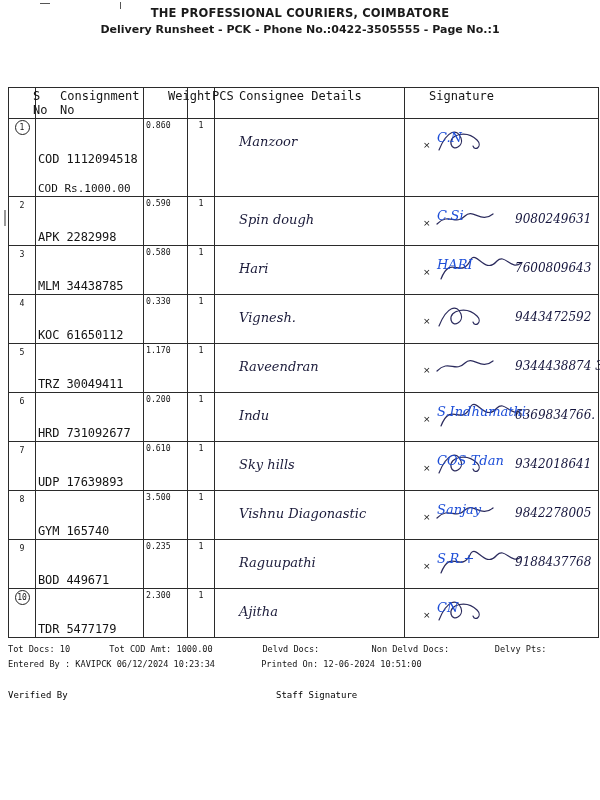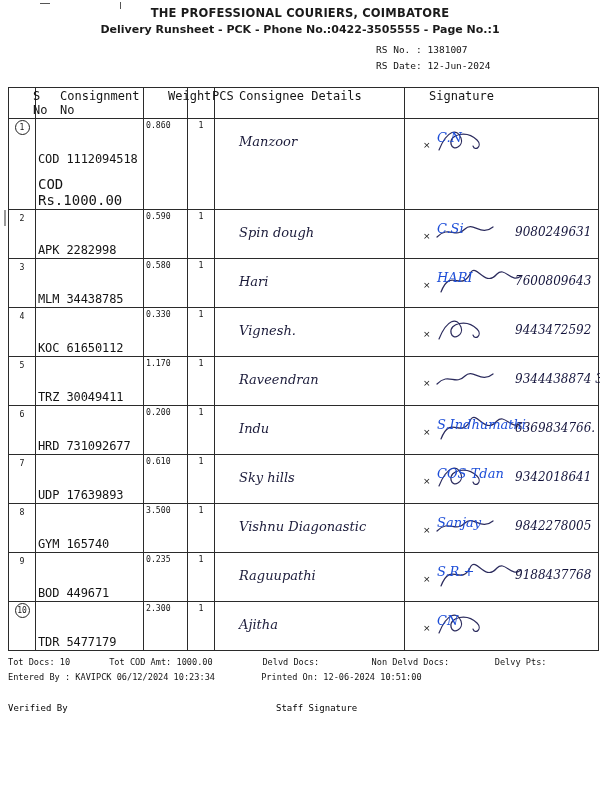--- a/index.html
+++ b/index.html
@@ -72,21 +72,21 @@
     padding-left: 24px;
   }
   th.c-sno, td.c-sno { width: 22px; text-align: center; }
   th.c-cn,  td.c-cn  { width: 108px; }
   th.c-wt,  td.c-wt  { width: 44px; }
   th.c-pcs, td.c-pcs { width: 26px; text-align: center; }
   th.c-con, td.c-con { width: 190px; }
   th.c-sig, td.c-sig { width: 194px; }
   td { height: 41px; }
   .cn-main { font-size: 12px; letter-spacing: -0.1px; margin-top: 32px; }
-  .cn-sub { font-size: 14px; margin-top: 10px; }
+  .cn-sub { font-size: 11px; margin-top: 16px; }
   .sno-circle {
     display: inline-block;
     width: 15px; height: 15px;
     line-height: 14px;
     border: 1px solid #222;
     border-radius: 50%;
     text-align: center;
     font-size: 8px;
   }
   .sno-plain { display: inline-block; line-height: 15px; font-size: 8.2px; }
@@ -163,30 +163,20 @@
 <body>
 
 <div id="sheet">
 
   <div class="doc">
 
     <div class="hdr-title">THE PROFESSIONAL COURIERS, COIMBATORE</div>
     <div class="hdr-sub">Delivery Runsheet - PCK - Phone No.:0422-3505555 - Page No.:1</div>
 
     <div class="meta">
-      <div class="rgt">
-        <div>
-          <span>RS No. :</span>
-          <span>1381007</span>
-        </div>
-        <div>
-          <span>RS Date:</span>
-          <span>12-Jun-2024</span>
-        </div>
-      </div>
     </div>
 
     <table class="run">
       <thead>
         <tr>
           <th class="c-sno">S No</th>
           <th class="c-cn">Consignment No</th>
           <th class="c-wt">Weight</th>
           <th class="c-pcs">PCS</th>
           <th class="c-con">Consignee Details</th>

